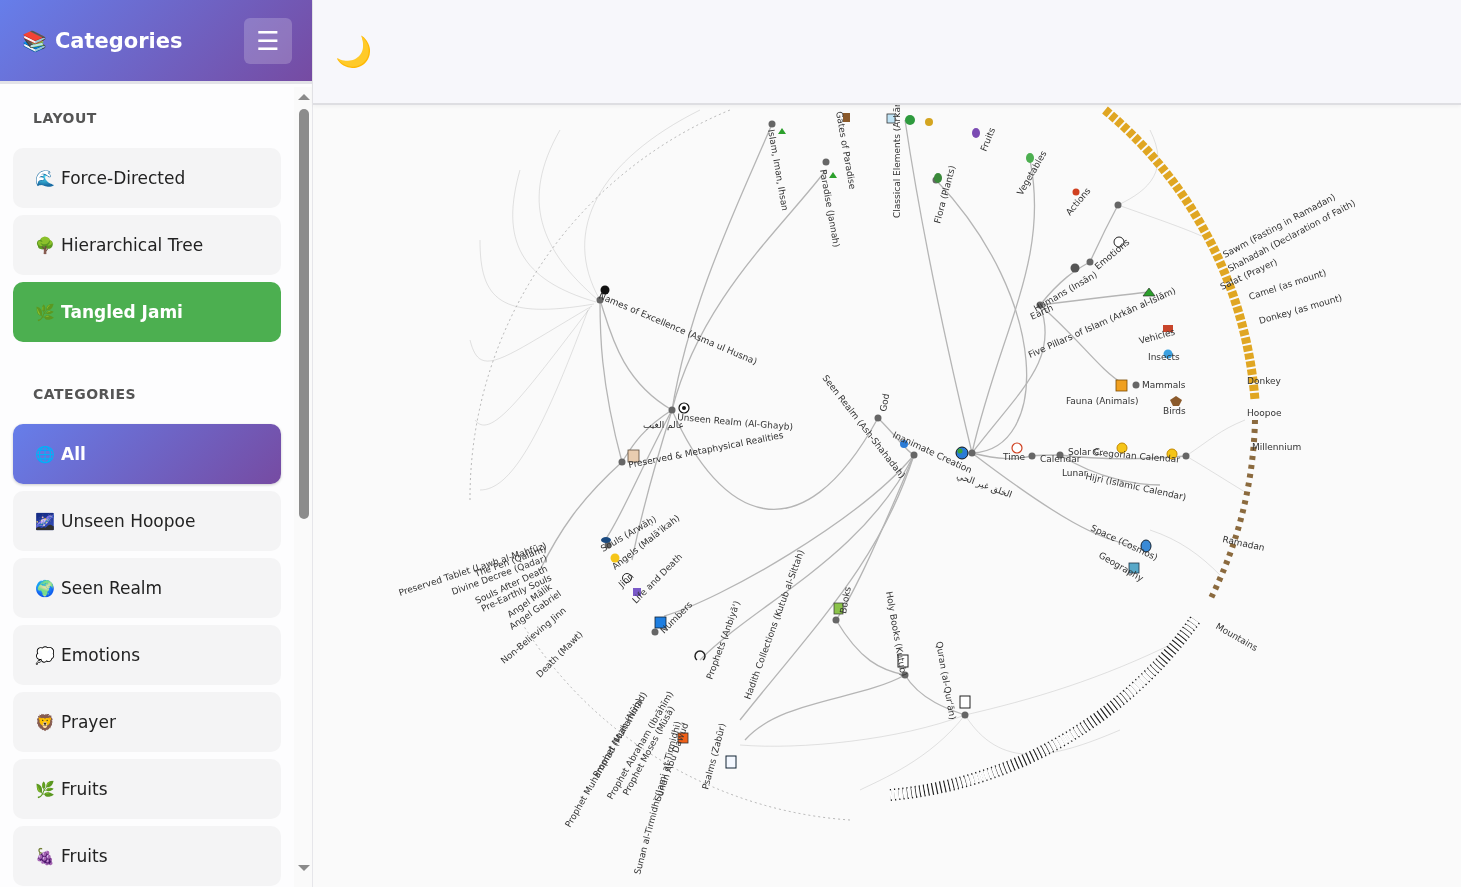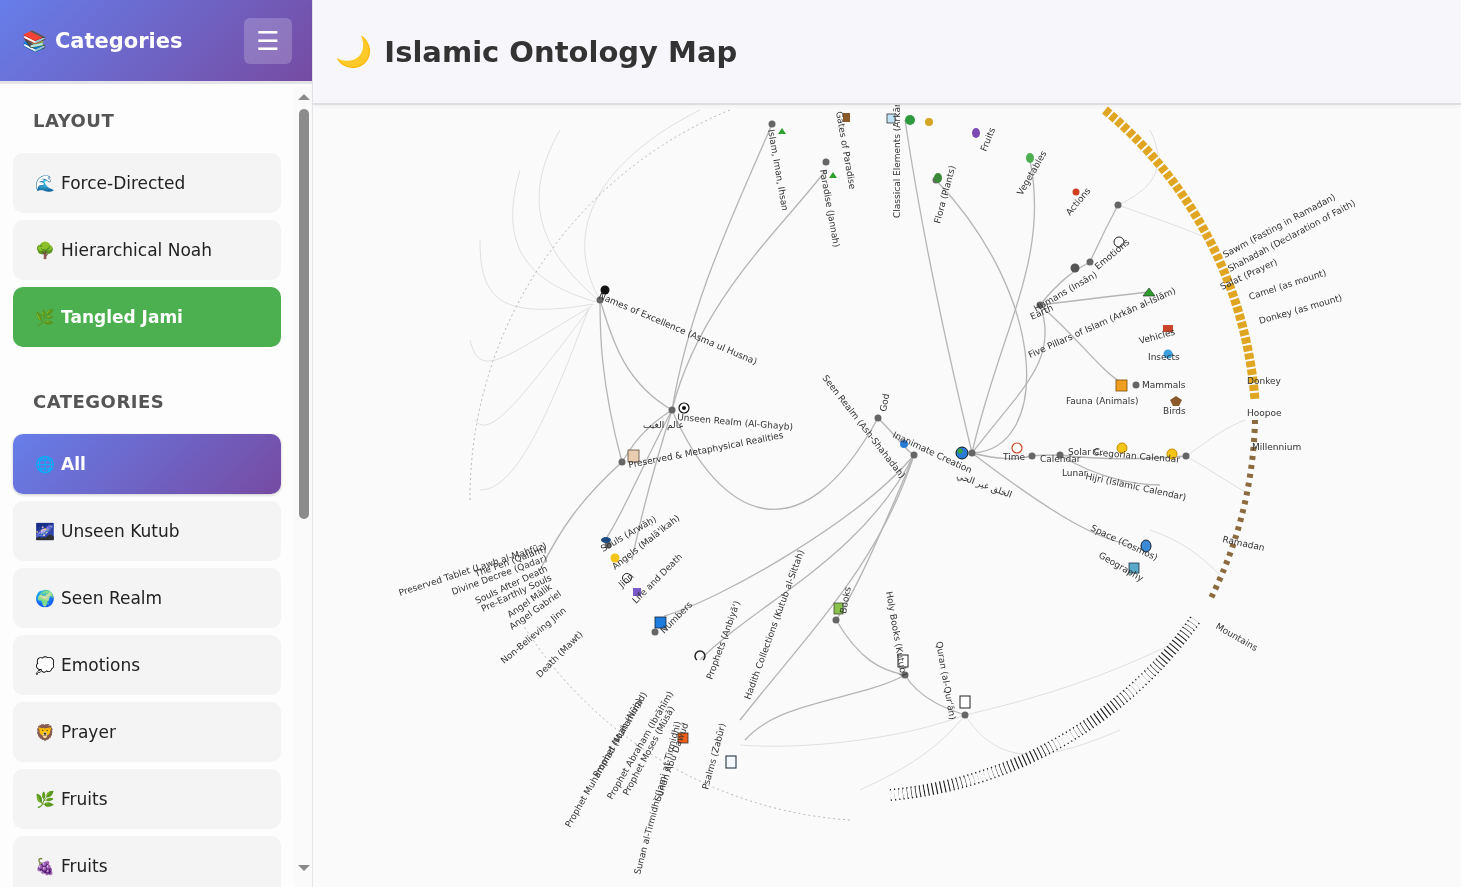--- a/index.html
+++ b/index.html
@@ -9,21 +9,21 @@
   .sidebar { width: 313px; height: 887px; background: #fdfdfe; position: relative; flex-shrink: 0;
     border-right: 1px solid #e6e6ea; }
   .sidebar-header { height: 84px; background: linear-gradient(135deg, #667eea 0%, #764ba2 100%);
     display: flex; align-items: center; justify-content: space-between; padding: 0 20px 0 22px;
     border-bottom: 3px solid #e3e3e8; }
   .sidebar-title { color: #fff; font-weight: bold; font-size: 21px; display: flex; align-items: center; gap: 8px; }
   .sidebar-title .ico { font-size: 20px; }
   .menu-btn { width: 48px; height: 46px; background: rgba(255,255,255,0.2); border-radius: 6px;
     display: flex; align-items: center; justify-content: center; color: #fff; font-size: 26px; cursor: pointer; }
   .sidebar-body { position: absolute; top: 87px; left: 0; right: 18px; bottom: 0; overflow: hidden; padding: 0 13px; }
-  .section-label { color: #555; font-weight: bold; font-size: 18px; letter-spacing: 0.5px; padding: 23px 20px 22px 20px; }
+  .section-label { color: #555; font-weight: bold; font-size: 14px; letter-spacing: 0.5px; padding: 23px 20px 22px 20px; }
   .section-label.cat { padding-top: 37px; }
   .side-btn { height: 60px; background: #f4f4f5; border-radius: 10px; margin-bottom: 7px;
     display: flex; align-items: center; padding-left: 22px; font-size: 17px; color: #222; cursor: pointer; gap: 6px; }
   .side-btn .ico { width: 20px; display: inline-flex; justify-content: center; font-size: 16px; }
   .side-btn.active-green { background: #4caf50; color: #fff; font-weight: bold; }
   .side-btn.active-purple { background: linear-gradient(135deg, #667eea 0%, #764ba2 100%); color: #fff; font-weight: bold;
     box-shadow: 0 1px 3px rgba(0,0,0,0.2); }
   .scrollbar { position: absolute; top: 87px; right: 0; width: 18px; bottom: 0; background: #fafafa; }
   .scroll-up, .scroll-down { position: absolute; left: 4px; width: 0; height: 0; border-left: 6px solid transparent;
     border-right: 6px solid transparent; cursor: pointer; }
@@ -59,35 +59,35 @@
     </div>
 
     <div class="sidebar-body">
       <div class="section-label">LAYOUT</div>
       <div class="side-btn">
         <span class="ico">🌊</span>
         <span>Force-Directed</span>
       </div>
       <div class="side-btn">
         <span class="ico">🌳</span>
-        <span>Hierarchical Noah</span>
+        <span>Hierarchical Tree</span>
       </div>
       <div class="side-btn active-green">
         <span class="ico">🌿</span>
         <span>Tangled Jami</span>
       </div>
 
       <div class="section-label cat">CATEGORIES</div>
       <div class="side-btn active-purple">
         <span class="ico">🌐</span>
         <span>All</span>
       </div>
       <div class="side-btn">
         <span class="ico">🌌</span>
-        <span>Unseen Kutub</span>
+        <span>Unseen Hoopoe</span>
       </div>
       <div class="side-btn">
         <span class="ico">🌍</span>
         <span>Seen Realm</span>
       </div>
       <div class="side-btn">
         <span class="ico">💭</span>
         <span>Emotions</span>
       </div>
       <div class="side-btn">
@@ -108,21 +108,20 @@
       <div class="scroll-up"></div>
       <div class="scroll-thumb"></div>
       <div class="scroll-down"></div>
     </div>
   </aside>
 
   <main class="main">
     <div class="topbar">
       <div class="page-title">
         <span class="ico">🌙</span>
-        <span>Islamic Ontology Map</span>
       </div>
     </div>
 
     <div class="canvas">
       <svg width="1148" height="782" viewBox="313 105 1148 782">
 
         <g>
           <path class="fan" d="M600 300 C 560 230, 600 160, 700 110"></path>
           <path class="fan" d="M598 300 C 540 250, 520 200, 560 130"></path>
           <path class="fan" d="M596 302 C 520 280, 500 240, 520 170"></path>

